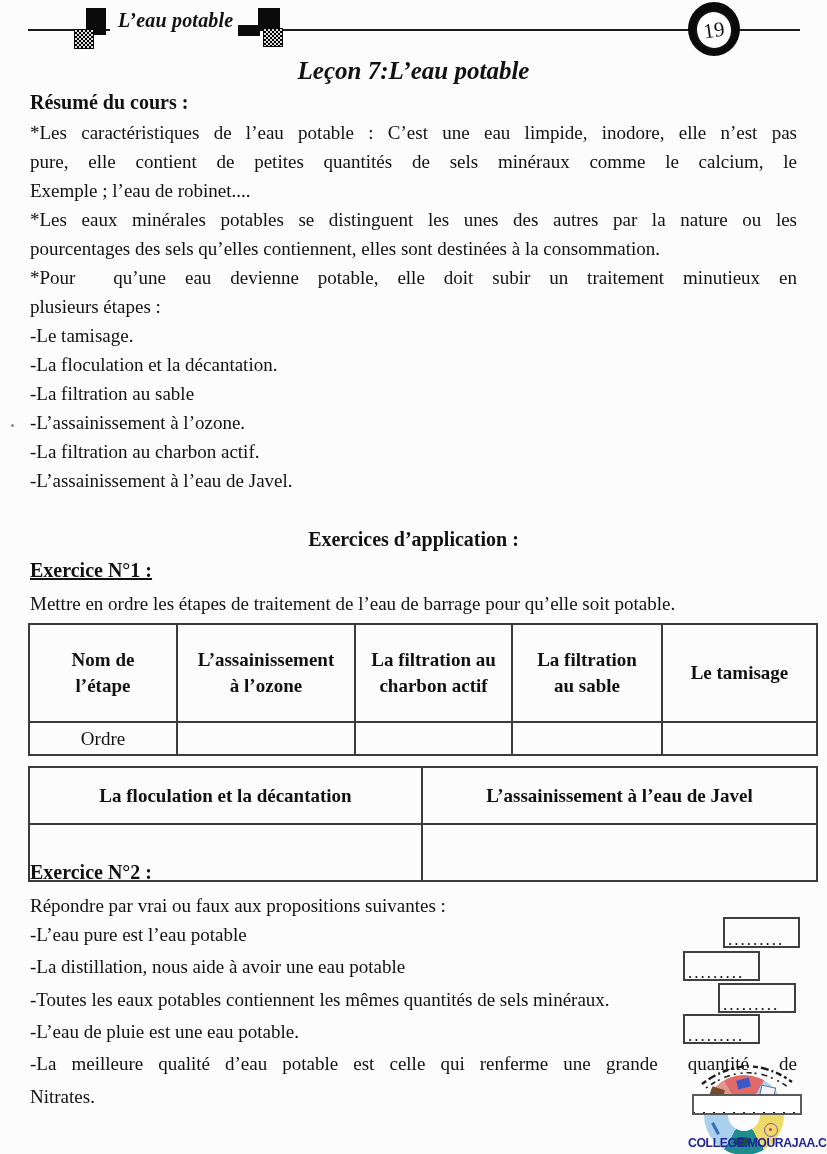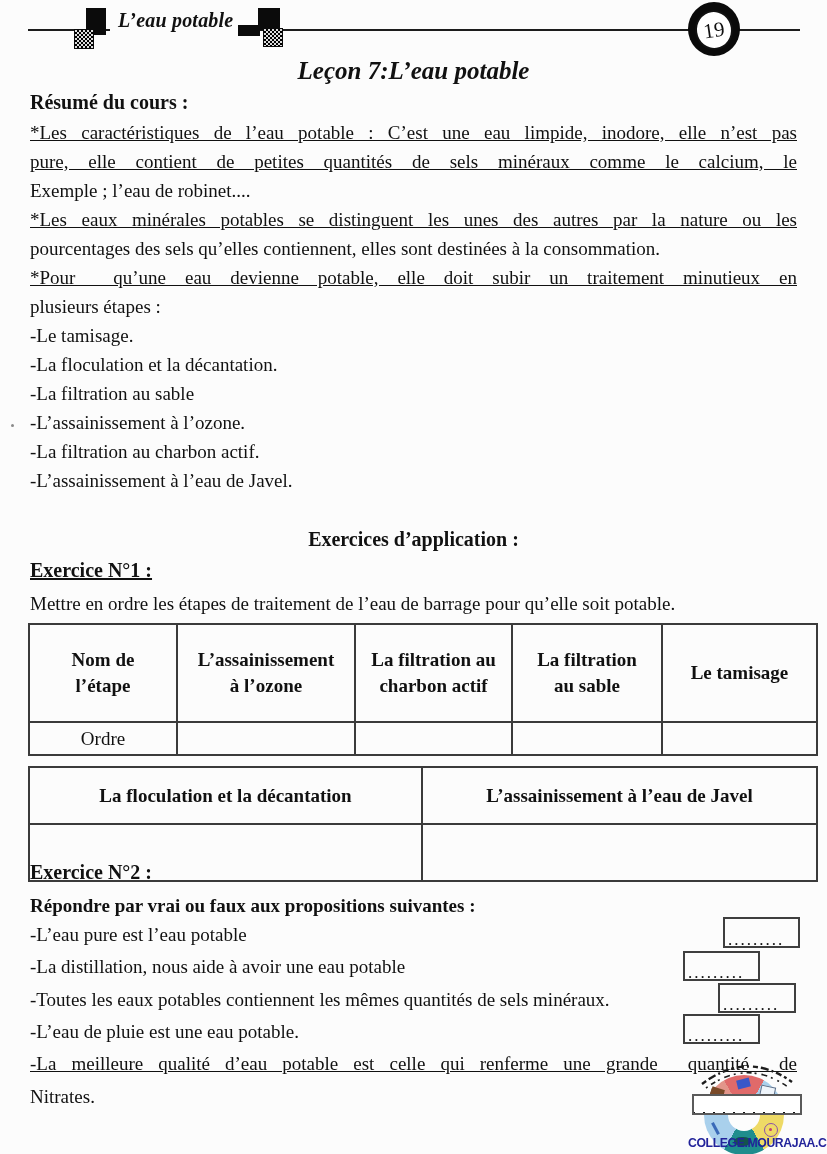--- a/index.html
+++ b/index.html
@@ -34,21 +34,21 @@
     display:flex;align-items:center;justify-content:center;
     font-size:21px;
   }
   
   .lesson-title{position:absolute;top:57px;left:0;width:100%;text-align:center;
     font-size:25px;font-weight:bold;font-style:italic;}
   .h-left{position:absolute;left:30px;font-size:20px;font-weight:bold;}
   .h-center{position:absolute;left:0;width:100%;text-align:center;font-size:20px;font-weight:bold;}
   .bodyblock{position:absolute;left:30px;top:118px;width:767px;}
   .ln,.jl{height:29px;line-height:29px;font-size:19px;white-space:pre-wrap;overflow:hidden;}
-  .jl{text-align:justify;text-align-last:justify;text-decoration:underline;}
+  .jl{text-align:justify;text-align-last:justify;}
   .plain{font-size:19px;line-height:29px;white-space:nowrap;}
   
   table{border-collapse:collapse;table-layout:fixed;background:#fcfcfc;}
   .ex-table{position:absolute;left:28px;width:788px;}
   .ex-table th,.ex-table td{border:2px solid #3b3b3b;text-align:center;vertical-align:middle;}
   .t1 th{font-size:19px;font-weight:bold;line-height:26px;padding:4px 15px;height:88px;}
   .t1 td{font-size:19px;height:29px;}
   .t2 th{font-size:19px;font-weight:bold;height:29px;padding:13px 6px;}
   .t2 td{height:53px;}
   
@@ -173,21 +173,21 @@
   </tr>
   <tr>
     <td></td>
     <td></td>
   </tr>
 </tbody>
   </table>
 
 <div class="h-left" style="top:861px;">Exercice N°2 :</div>
 
-<div class="abs plain" style="left:30px;top:891px;font-weight:bold;">Répondre par vrai ou faux aux propositions suivantes :</div>
+<div class="abs plain" style="left:30px;top:891px;">Répondre par vrai ou faux aux propositions suivantes :</div>
 
 <div class="abs plain" style="left:30px;top:920px;">-L’eau pure est l’eau potable</div>
 <div class="abs plain" style="left:30px;top:952px;">-La distillation, nous aide à  avoir une eau potable</div>
 <div class="abs plain" style="left:30px;top:985px;">-Toutes les eaux potables contiennent les mêmes quantités de sels minéraux.</div>
 <div class="abs plain" style="left:30px;top:1017px;">-L’eau de  pluie est une eau potable.</div>
 <div class="abs jl" style="left:30px;top:1049px;width:767px;">-La meilleure qualité d’eau potable est celle qui renferme une grande  quantité  de</div>
 <div class="abs plain" style="left:30px;top:1082px;">Nitrates.</div>
 
 <div class="ansbox" style="left:723px;top:917px;width:73px;height:27px;">
   <span class="dots">.........</span>

